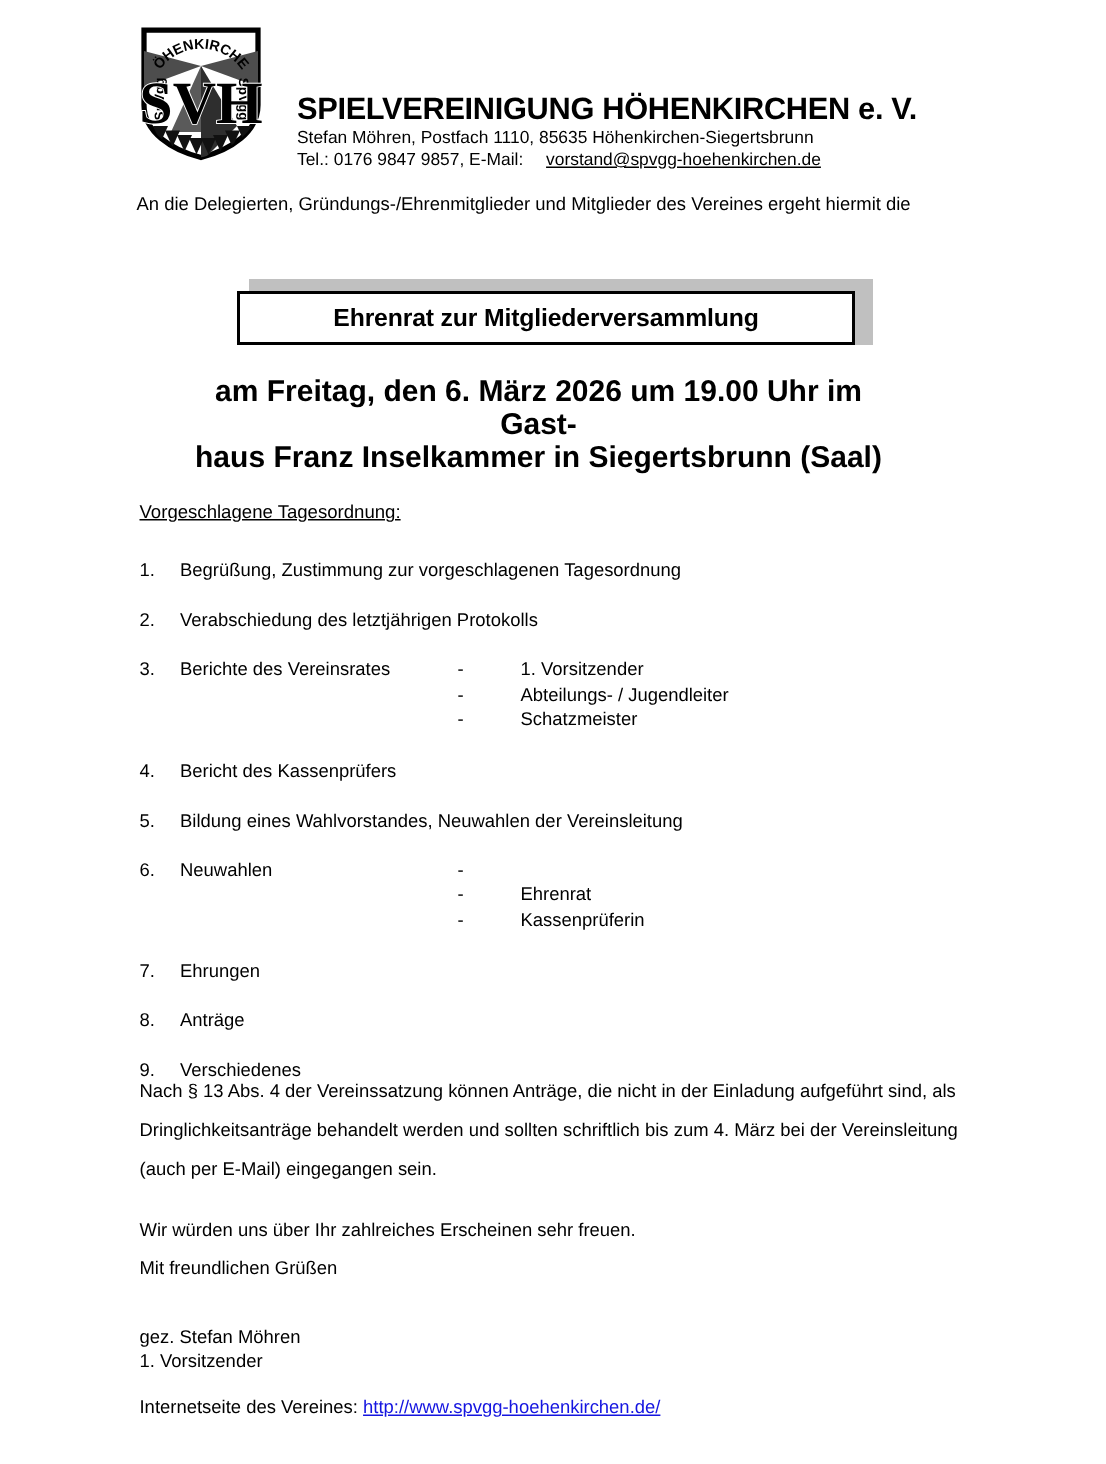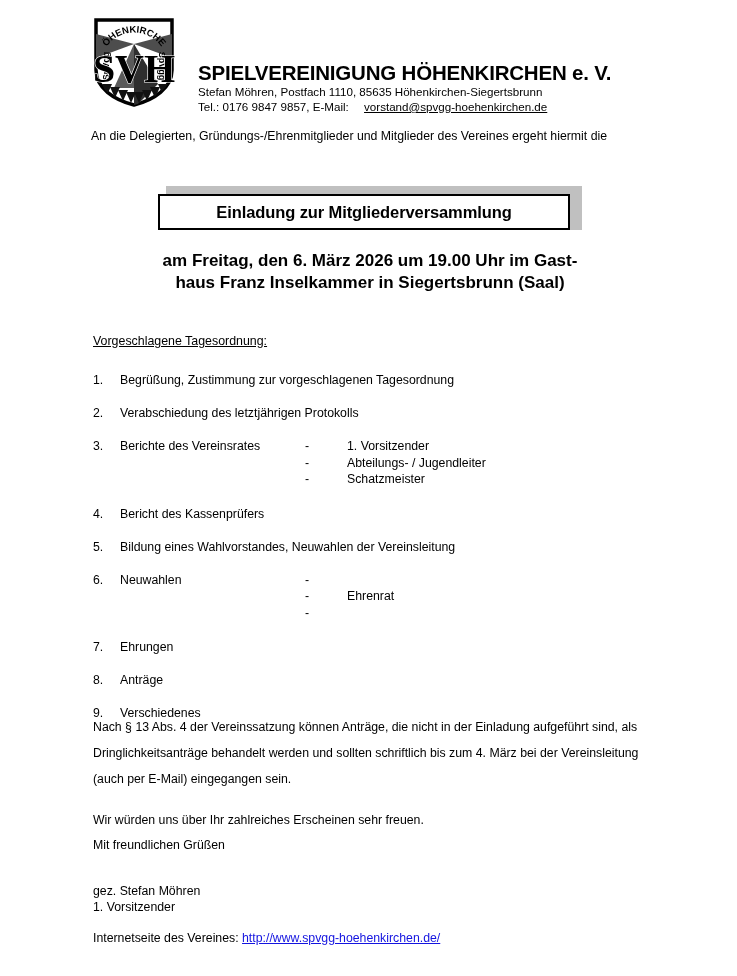--- a/index.html
+++ b/index.html
@@ -104,25 +104,25 @@
   .titlebox-text {
     font-size: 16.5px;
     font-weight: bold;
     letter-spacing: -0.1px;
     white-space: nowrap;
   }
 
   
   .datebox {
     position: absolute;
-    left: 140px;
+    left: 129px;
     top: 250px;
     width: 460px;
     text-align: center;
-    font-size: 17px;
+    font-size: 20px;
     font-weight: bold;
     line-height: 22px;
   }
 
   
   .agenda-heading {
     position: absolute;
     left: 93px;
     top: 334px;
     font-size: 12.4px;
@@ -262,21 +262,21 @@
       <div class="org-line">Stefan Möhren, Postfach 1110, 85635 Höhenkirchen-Siegertsbrunn</div>
       <div class="org-line"><span>Tel.: 0176 9847 9857, E-Mail: </span><a class="mail-link" href="#">vorstand@spvgg-hoehenkirchen.de</a></div>
     </div>
   </div>
 
   <div class="salutation">An die Delegierten, Gründungs-/Ehrenmitglieder und Mitglieder des Vereines ergeht hiermit die</div>
 
   <div class="titlebox-wrap">
     <div class="titlebox-shadow"></div>
     <div class="titlebox">
-      <span class="titlebox-text">Einladung zur Mitgliederversammlung</span>
+      <span class="titlebox-text">Ehrenrat zur Mitgliederversammlung</span>
     </div>
   </div>
 
   <div class="datebox">
     <div>am Freitag, den 6. März 2026 um 19.00 Uhr im Gast-</div>
     <div>haus Franz Inselkammer in Siegertsbrunn (Saal)</div>
   </div>
 
   <div class="agenda-heading">Vorgeschlagene Tagesordnung:</div>
 
@@ -321,20 +321,21 @@
         <div class="subitems">
           <div class="subrow">
             <span class="subdash">-</span>
           </div>
           <div class="subrow">
             <span class="subdash">-</span>
             <span class="subtext">Ehrenrat</span>
           </div>
           <div class="subrow">
             <span class="subdash">-</span>
+            <span class="subtext">Kassenprüferin</span>
           </div>
         </div>
       </div>
       <div class="agenda-row">
         <div class="agenda-num">7.</div>
         <div class="agenda-text wide">Ehrungen</div>
       </div>
       <div class="agenda-row">
         <div class="agenda-num">8.</div>
         <div class="agenda-text wide">Anträge</div>

